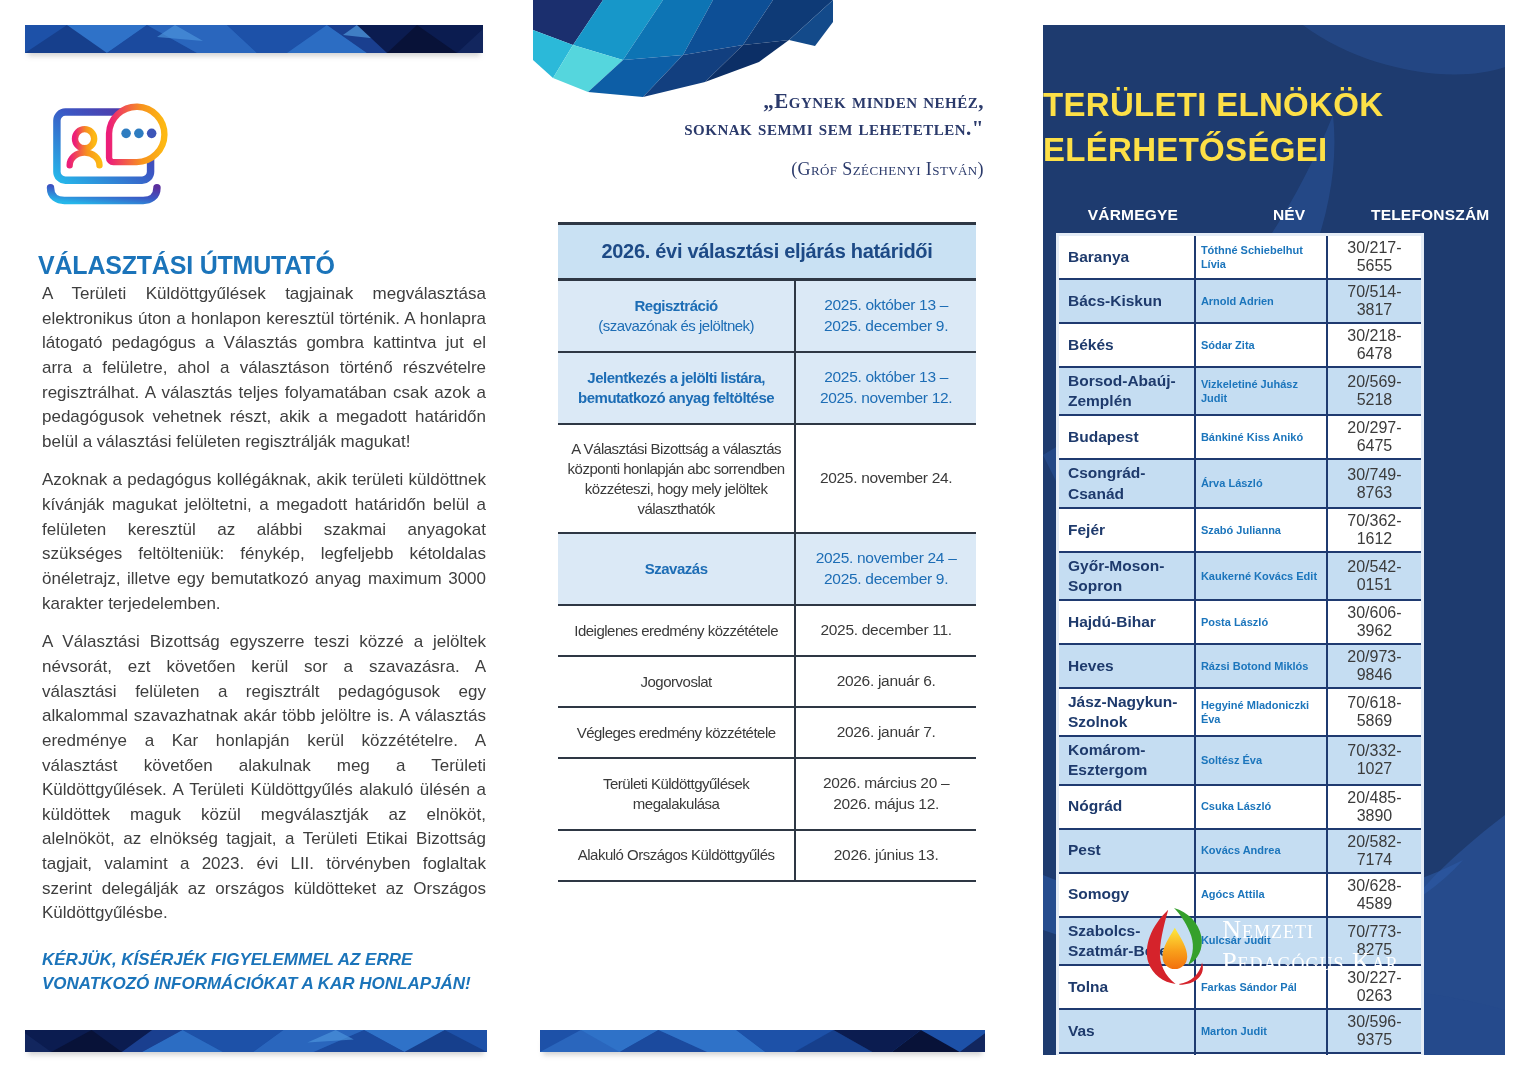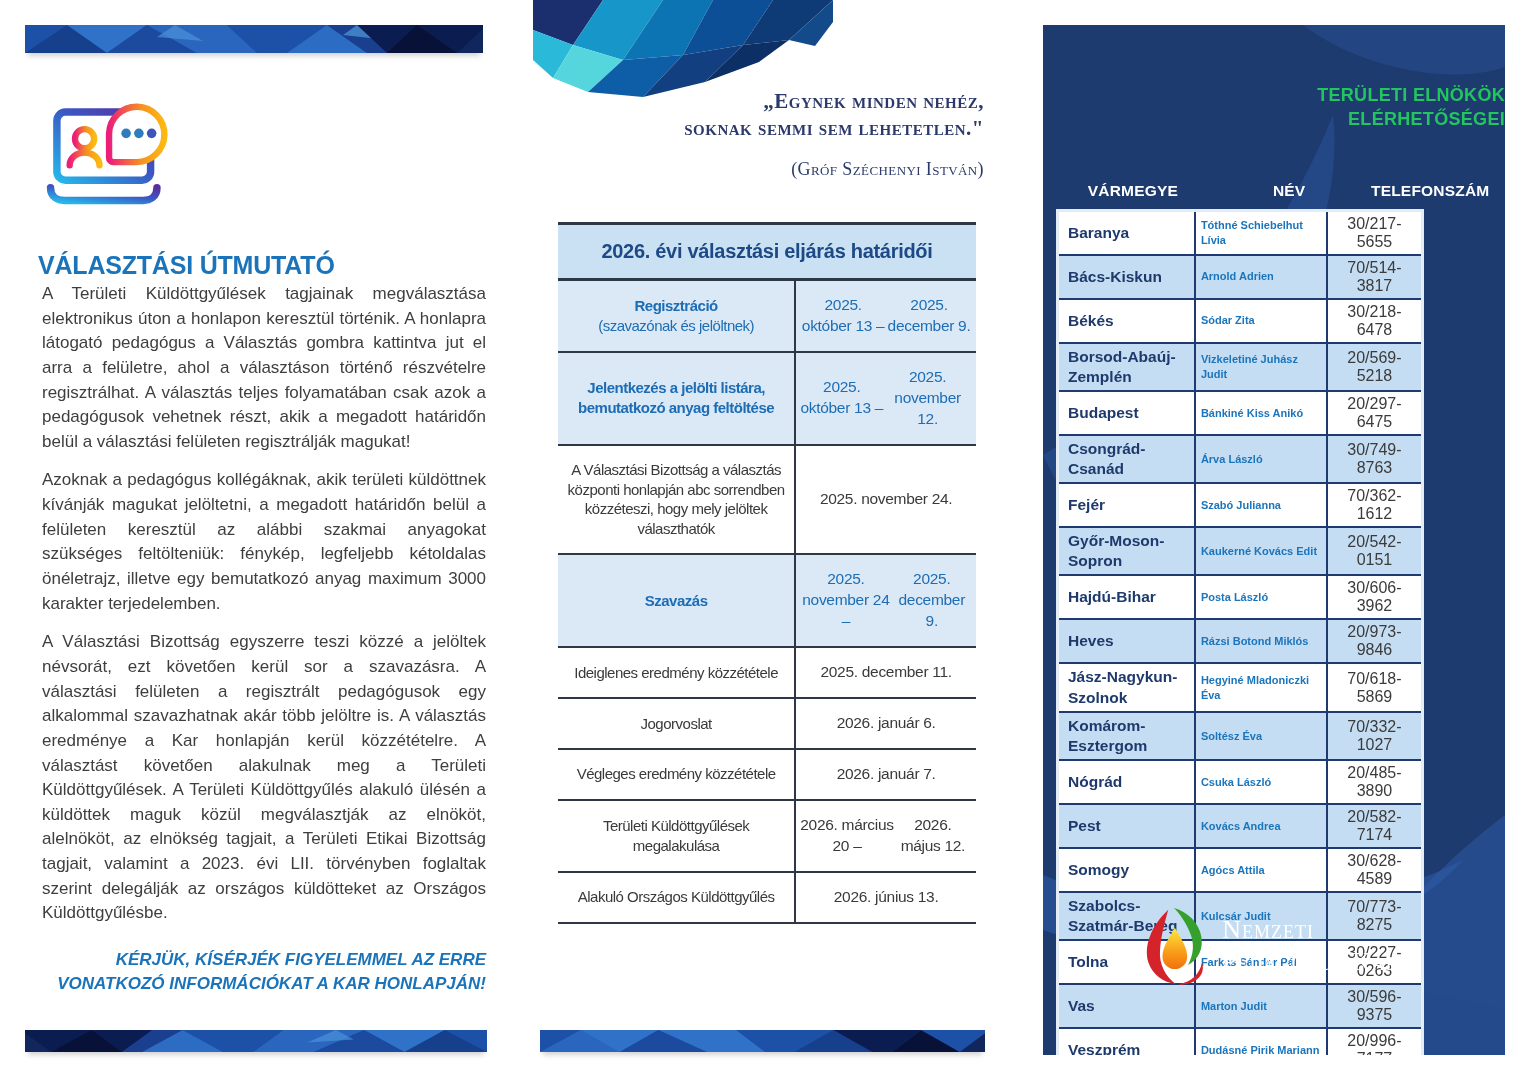--- a/index.html
+++ b/index.html
@@ -19,21 +19,21 @@
     position:absolute;left:38px;top:234px;width:446px;
     font-size:25px;font-weight:bold;color:#1b74ba;letter-spacing:-.2px;
   }
   .left-body{
     position:absolute;left:42px;top:282px;width:444px;
     font-size:17px;line-height:1.45;color:#3e3e3e;text-align:justify;
   }
   .left-body p{margin:0 0 14px 0;}
   .left-note{
     margin-top:22px;font-weight:bold;font-style:italic;color:#1b74ba;
-    line-height:1.4;text-align:right;
+    line-height:1.4;text-align:left;
   }
   
   .mid-poly{position:absolute;left:533px;top:0;width:300px;height:100px;}
   .quote{
     position:absolute;left:560px;top:88px;width:424px;text-align:right;
     font-family:"Liberation Serif",serif;font-variant:small-caps;color:#2b3a6b;
   }
   .quote-line{font-size:21px;line-height:1.3;letter-spacing:.5px;font-weight:bold;}
   .quote-attr{margin-top:16px;font-size:18px;letter-spacing:.4px;}
   .mid-table{position:absolute;left:558px;top:222px;width:418px;border-bottom:2.5px solid #2e3744;}
@@ -44,40 +44,40 @@
   }
   .mt-row{display:flex;}
   .mt-row + .mt-row{border-top:2px solid #2e3744;}
   .mt-label{
     width:57%;box-sizing:border-box;border-right:2.5px solid #2e3744;
     display:flex;flex-direction:column;justify-content:center;align-items:center;
     text-align:center;padding:14px 8px;font-size:15px;letter-spacing:-.5px;
     line-height:1.33;color:#3a3a3a;
   }
   .mt-date{
-    flex:1;display:flex;flex-direction:row;justify-content:center;align-items:center;
+    flex:1;display:flex;flex-direction:column;justify-content:center;align-items:center;
     text-align:center;font-size:15.5px;letter-spacing:-.3px;line-height:1.35;
     color:#3a3a3a;padding:14px 4px;
   }
   .mt-row.hl{background:#dbe9f6;}
   .mt-row.hl .mt-label{color:#1d6db5;font-weight:bold;}
   .mt-row.hl .mt-sub{font-weight:normal;}
   .mt-row.hl .mt-date{color:#1d6db5;}
   .mt-sub{display:block;}
   
   .panel-right{
     position:absolute;left:1043px;top:25px;width:462px;height:1030px;
     background:#1e3b6f;overflow:hidden;
   }
   .rp-swoosh{position:absolute;left:0;top:0;width:462px;height:1030px;}
   .rp-title{
-    position:relative;margin-top:58px;text-align:right;color:#22c55e;
-    font-weight:bold;font-size:18px;line-height:1.35;letter-spacing:.3px;
-  }
-  .rp-cols{position:relative;display:flex;margin:50px 14px 9px 14px;}
+    position:relative;margin-top:58px;text-align:left;color:#fde047;
+    font-weight:bold;font-size:33px;line-height:1.35;letter-spacing:.3px;
+  }
+  .rp-cols{position:relative;display:flex;margin:34px 14px 9px 14px;}
   .rp-col{font-size:15.5px;font-weight:bold;color:#ffffff;text-align:center;letter-spacing:.2px;}
   .rp-col.c1{width:35%;}
   .rp-col.c2{width:37%;}
   .rp-col.c3{width:28%;}
   .rp-table{
     position:relative;margin:0 13px;width:368px;box-sizing:border-box;
     border:3px solid #e4ecf6;border-collapse:collapse;
   }
   .rp-table td{border:2px solid #1f3a70;vertical-align:middle;}
   .rp-table tr:nth-child(odd){background:#ffffff;}

